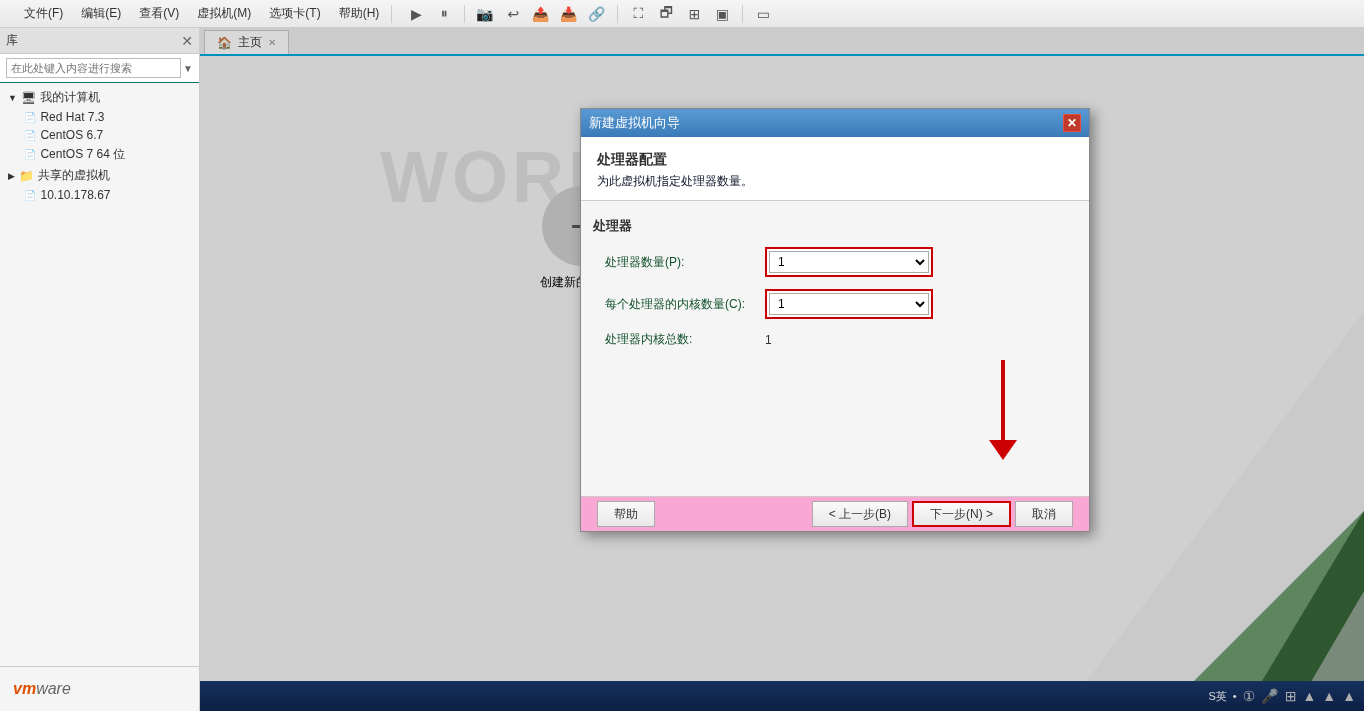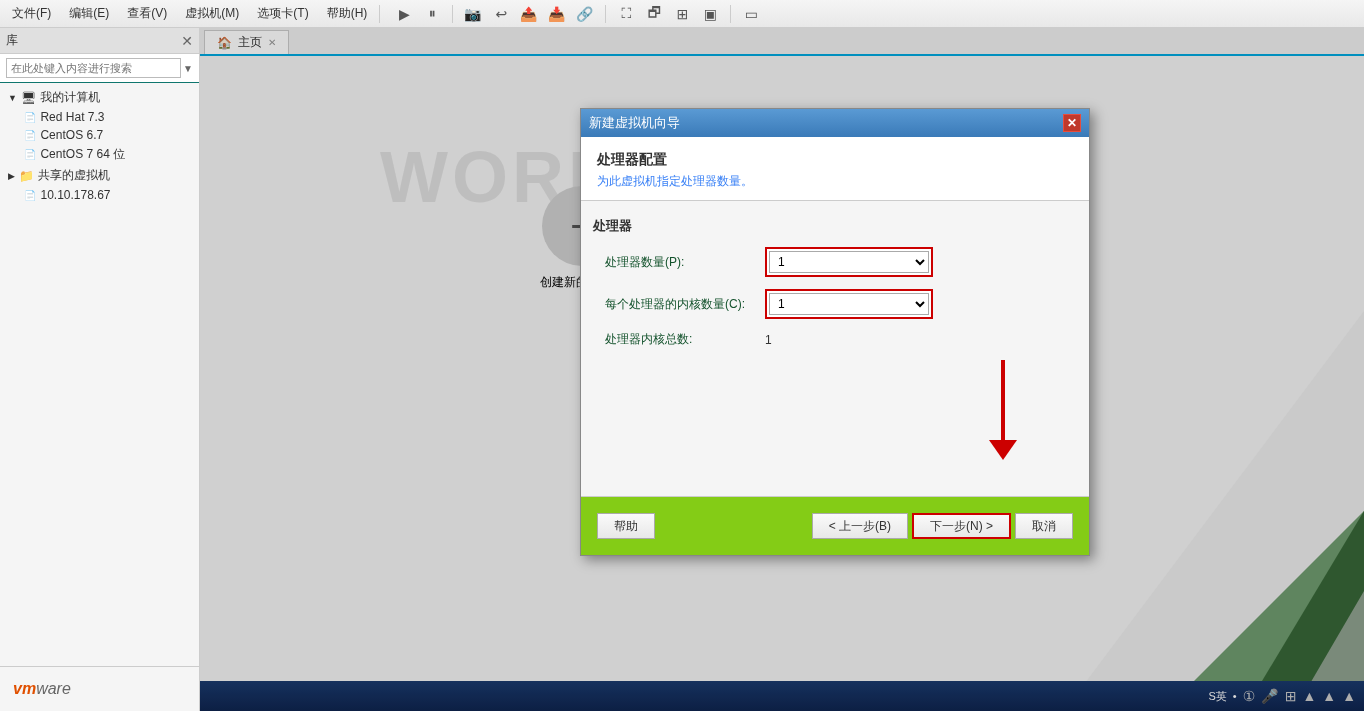--- a/index.html
+++ b/index.html
@@ -5,21 +5,21 @@
     * { margin: 0; padding: 0; box-sizing: border-box; }
     body { width: 1364px; height: 711px; overflow: hidden; font-family: 'Microsoft YaHei', SimSun, sans-serif; font-size: 12px; background: #f0f0f0; }
 
     
     .title-bar {
       height: 28px;
       background: linear-gradient(to bottom, #f5f5f5, #e8e8e8);
       border-bottom: 1px solid #ccc;
       display: flex;
       align-items: center;
-      padding: 0 4px;
+      padding: 0 16px;
     }
     .title-bar .menu-items {
       display: flex;
       gap: 2px;
     }
     .menu-item {
       padding: 2px 8px;
       cursor: pointer;
       font-size: 12px;
       color: #333;
@@ -267,21 +267,21 @@
       background: #fff;
     }
     .dialog-header-title {
       font-size: 14px;
       font-weight: bold;
       color: #333;
       margin-bottom: 4px;
     }
     .dialog-header-subtitle {
       font-size: 12px;
-      color: #3b82f6;
+      color: #0f172a;
     }
     .dialog-body {
       padding: 16px 12px;
       background: #f5f5f5;
     }
     .dialog-section-title {
       font-size: 13px;
       font-weight: bold;
       color: #333;
       margin-bottom: 12px;
@@ -316,22 +316,22 @@
 
     
     .highlight-box {
       border: 2px solid #cc0000;
       padding: 8px;
       background: #fff;
     }
 
     
     .dialog-footer {
-      padding: 16px 16px;
-      background: #84cc16;
+      padding: 4px 16px;
+      background: #f9a8d4;
       border-top: 1px solid #ccc;
       display: flex;
       justify-content: space-between;
       align-items: center;
     }
     .footer-right {
       display: flex;
       gap: 4px;
       justify-content: space-between;
     }

